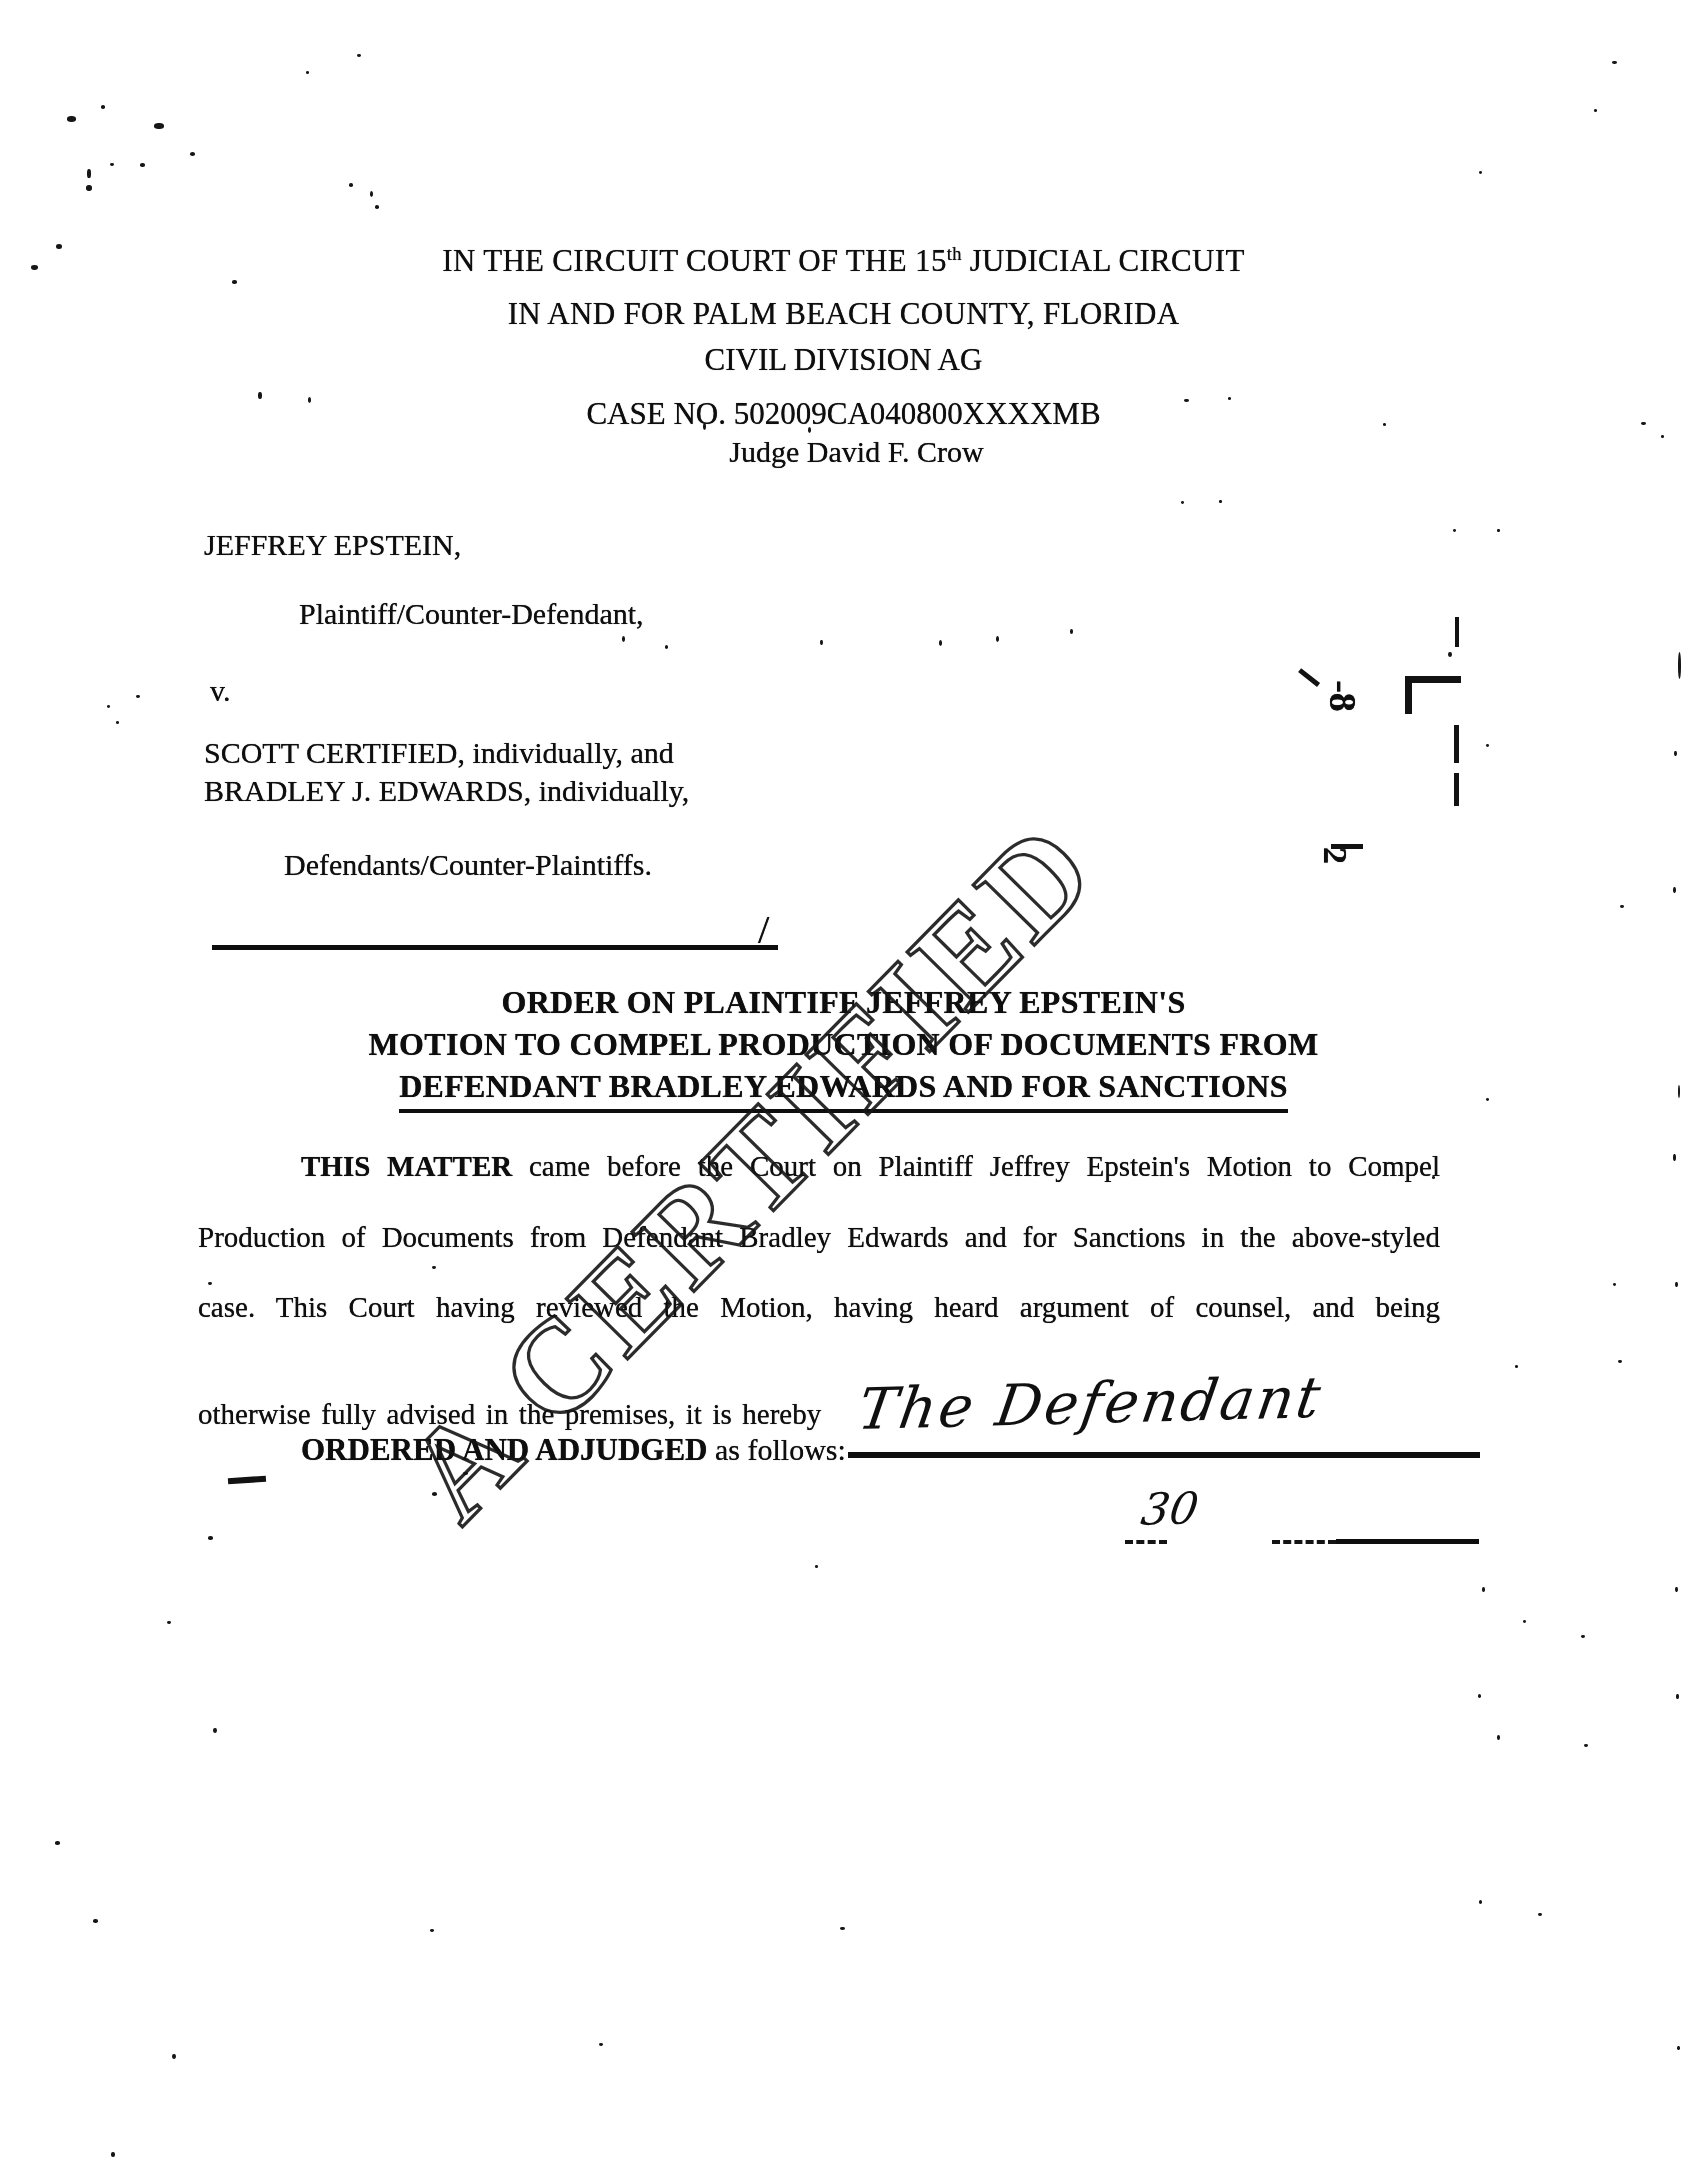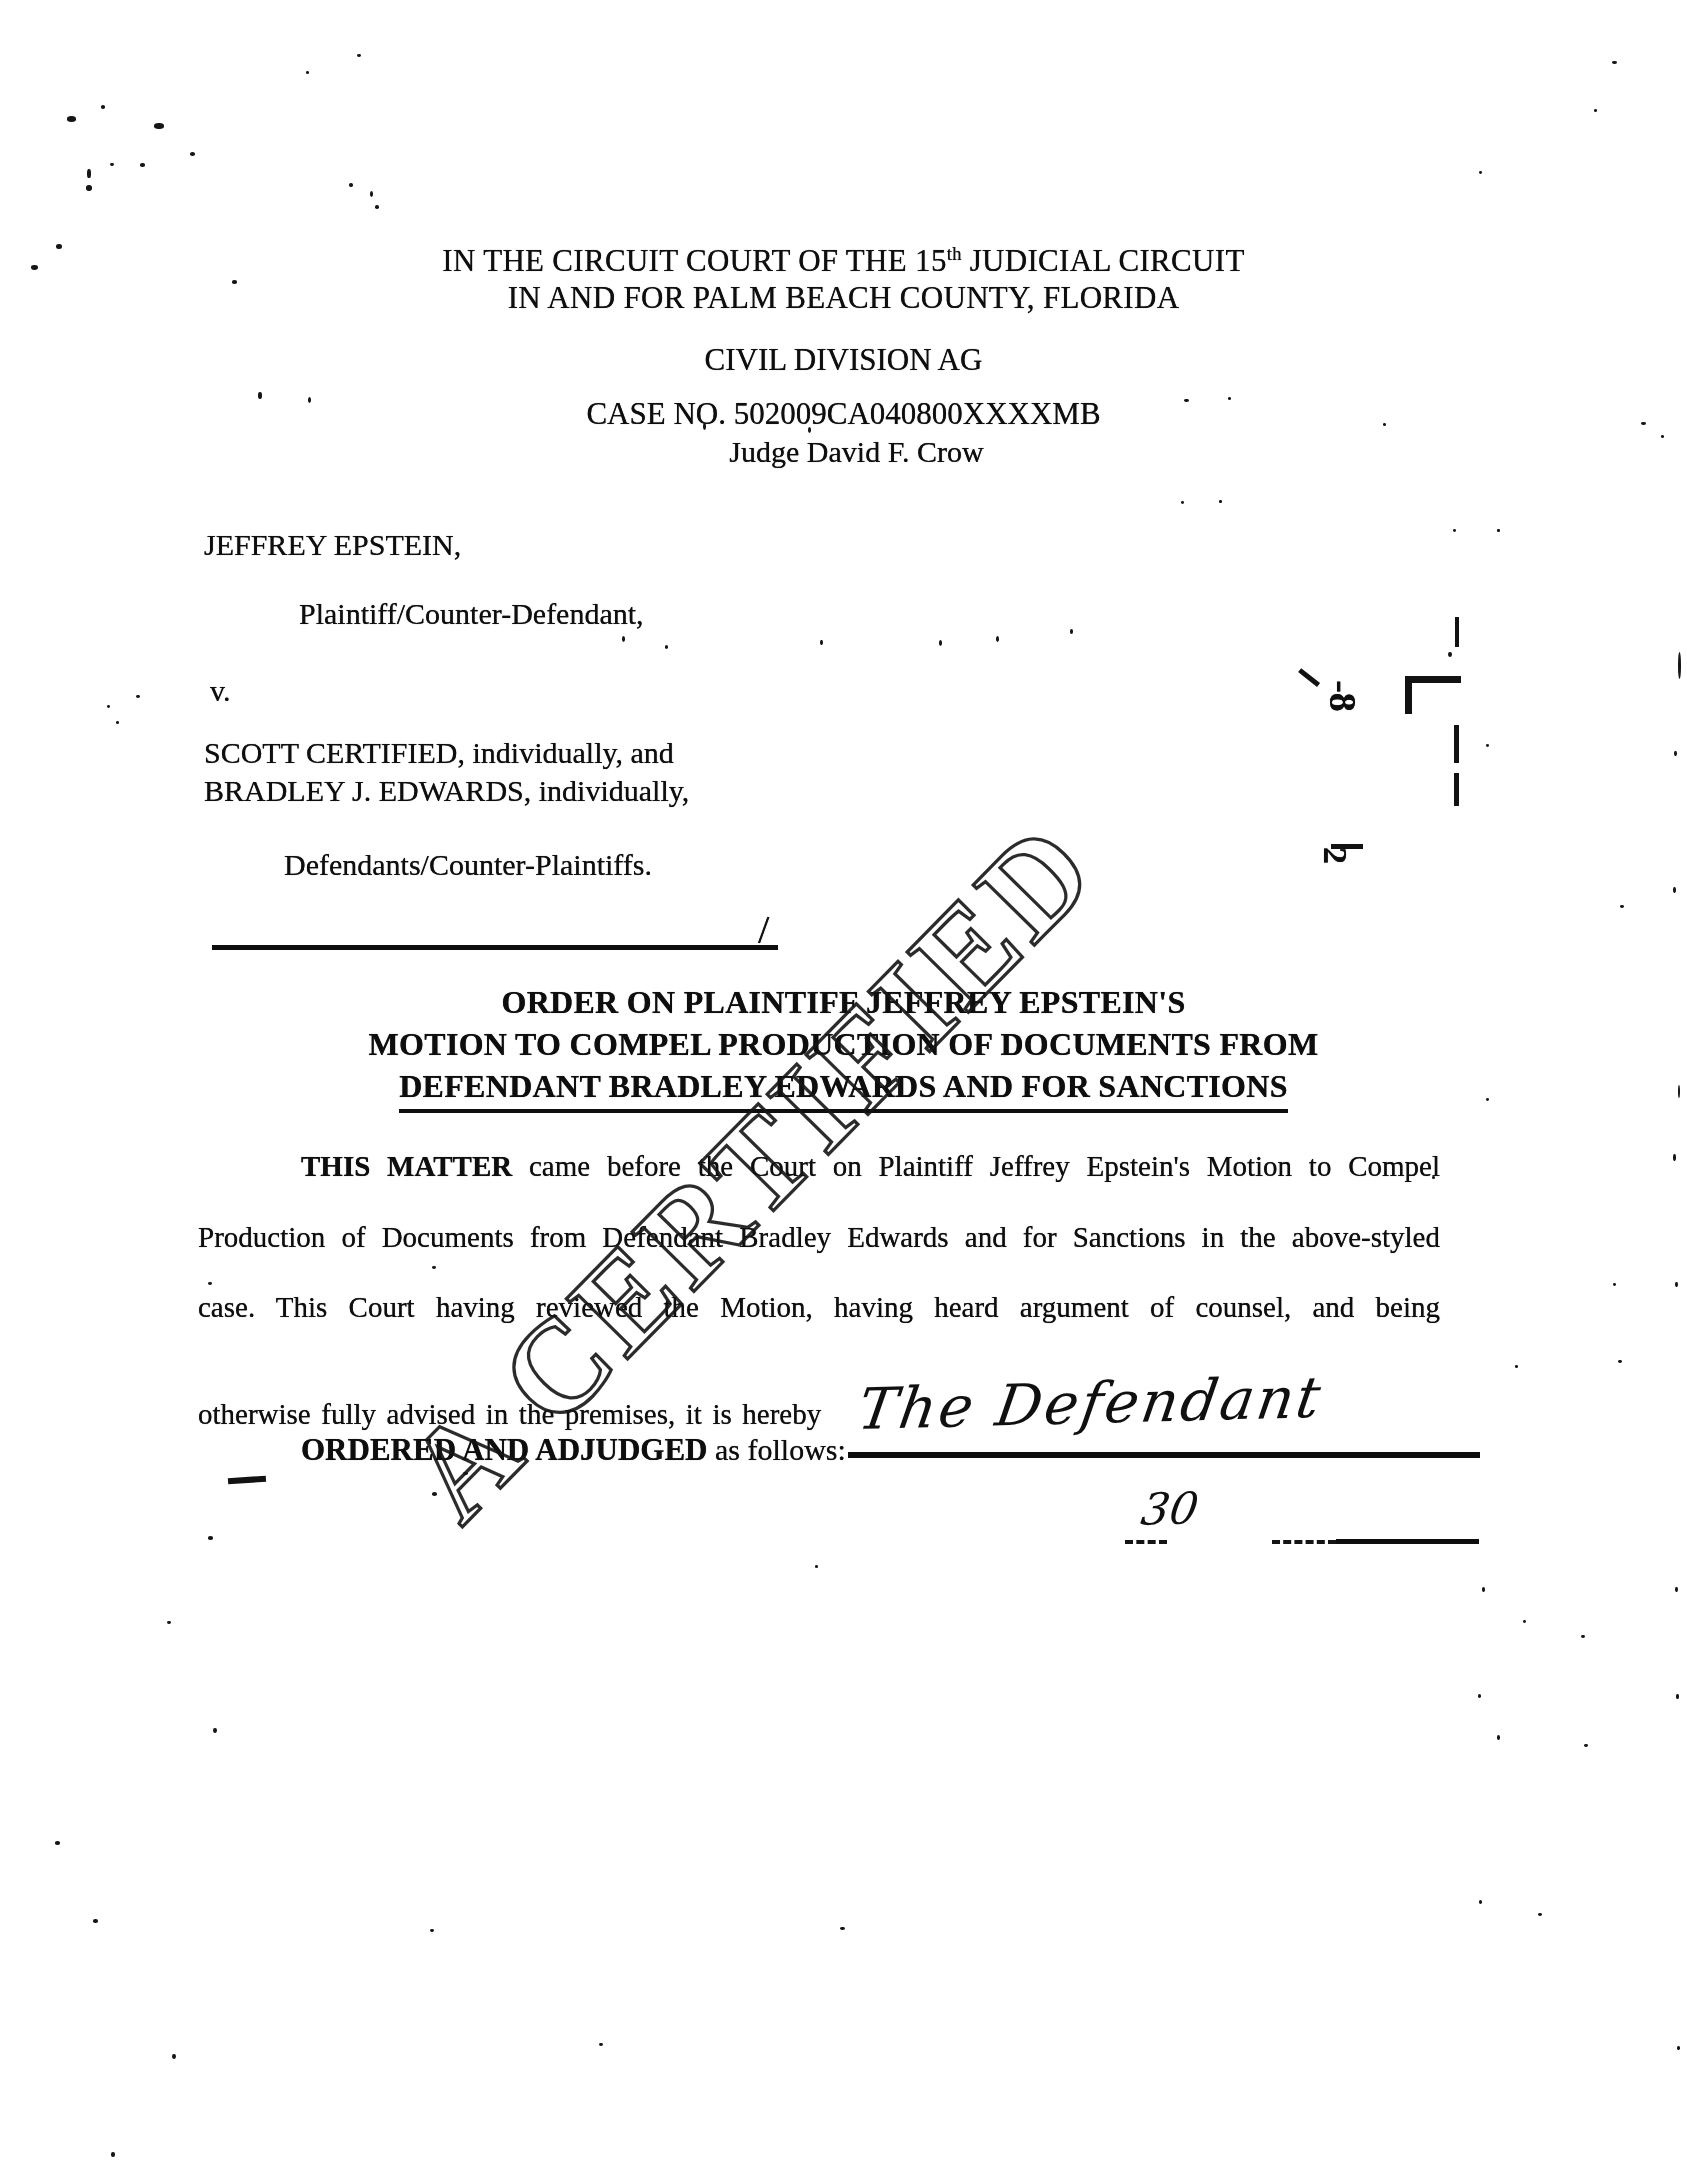--- a/index.html
+++ b/index.html
@@ -67,21 +67,21 @@
   }
   .speck{position:absolute;background:#161616;border-radius:45%;}
   .bar{position:absolute;background:#121212;}
 </style>
 </head>
 <body>
 
 <div class="page">
 
   <div class="abs ctr court-line scanink" style="top:243px;"><span>IN THE CIRCUIT COURT OF THE 15</span><sup>th</sup><span> JUDICIAL CIRCUIT</span></div>
-  <div class="abs ctr court-line scanink" style="top:280px;">IN AND FOR PALM BEACH COUNTY, FLORIDA</div>
+  <div class="abs ctr court-line scanink" style="top:296px;">IN AND FOR PALM BEACH COUNTY, FLORIDA</div>
 
   <div class="abs ctr division-line scanink" style="top:342px;">CIVIL DIVISION AG</div>
   <div class="abs ctr division-line scanink" style="top:396px;">CASE NO. 502009CA040800XXXXMB</div>
   <div class="abs ctr judge-line scanink" style="top:435px;">Judge David F. Crow</div>
 
   <div class="abs party scanink" style="left:204px;top:528px;">JEFFREY EPSTEIN,</div>
   <div class="abs party scanink" style="left:299px;top:597px;">Plaintiff/Counter-Defendant,</div>
   <div class="abs party scanink" style="left:210px;top:674px;">v.</div>
   <div class="abs party scanink" style="left:204px;top:736px;">SCOTT CERTIFIED, individually, and</div>
   <div class="abs party scanink" style="left:204px;top:774px;">BRADLEY J. EDWARDS, individually,</div>

